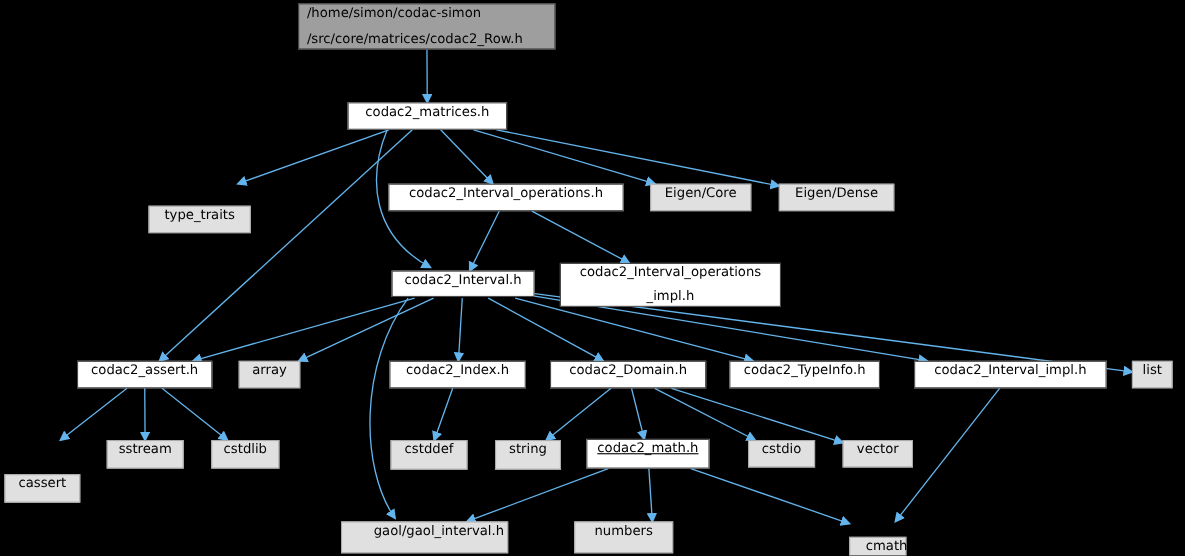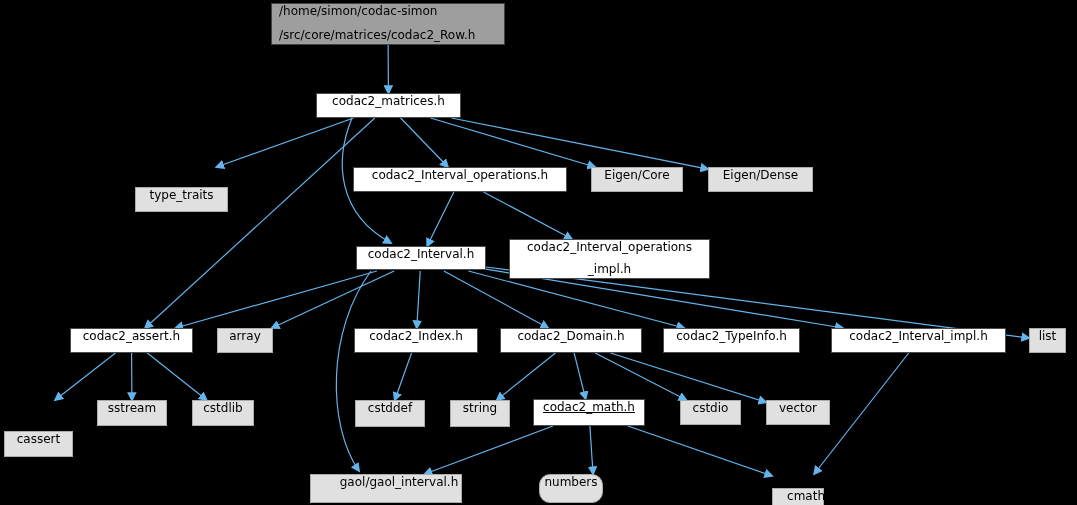--- a/index.html
+++ b/index.html
@@ -133,20 +133,20 @@
       </div>
       <div class="node external" style="left: 680px; top: 400px; width: 61px; height: 25px;">
         <span>cstdio</span>
       </div>
       <div class="node external" style="left: 766px; top: 400px; width: 64px; height: 25px;">
         <span>vector</span>
       </div>
       <div class="node external" style="left: 310px; top: 474px; width: 152px; height: 29px; padding-left: 26px;">
         <span>gaol/gaol_interval.h</span>
       </div>
-      <div class="node external" style="left: 539px; top: 474px; width: 64px; height: 29px; border-radius: 11px;">
+      <div class="node external" style="left: 522px; top: 474px; width: 90px; height: 29px;">
         <span>numbers</span>
       </div>
       <div class="node external" style="left: 772px; top: 488px; width: 52px; height: 26px; padding-left: 16px;">
         <span>cmath</span>
       </div>
     </div>
 </div>
 
 </body></html>

